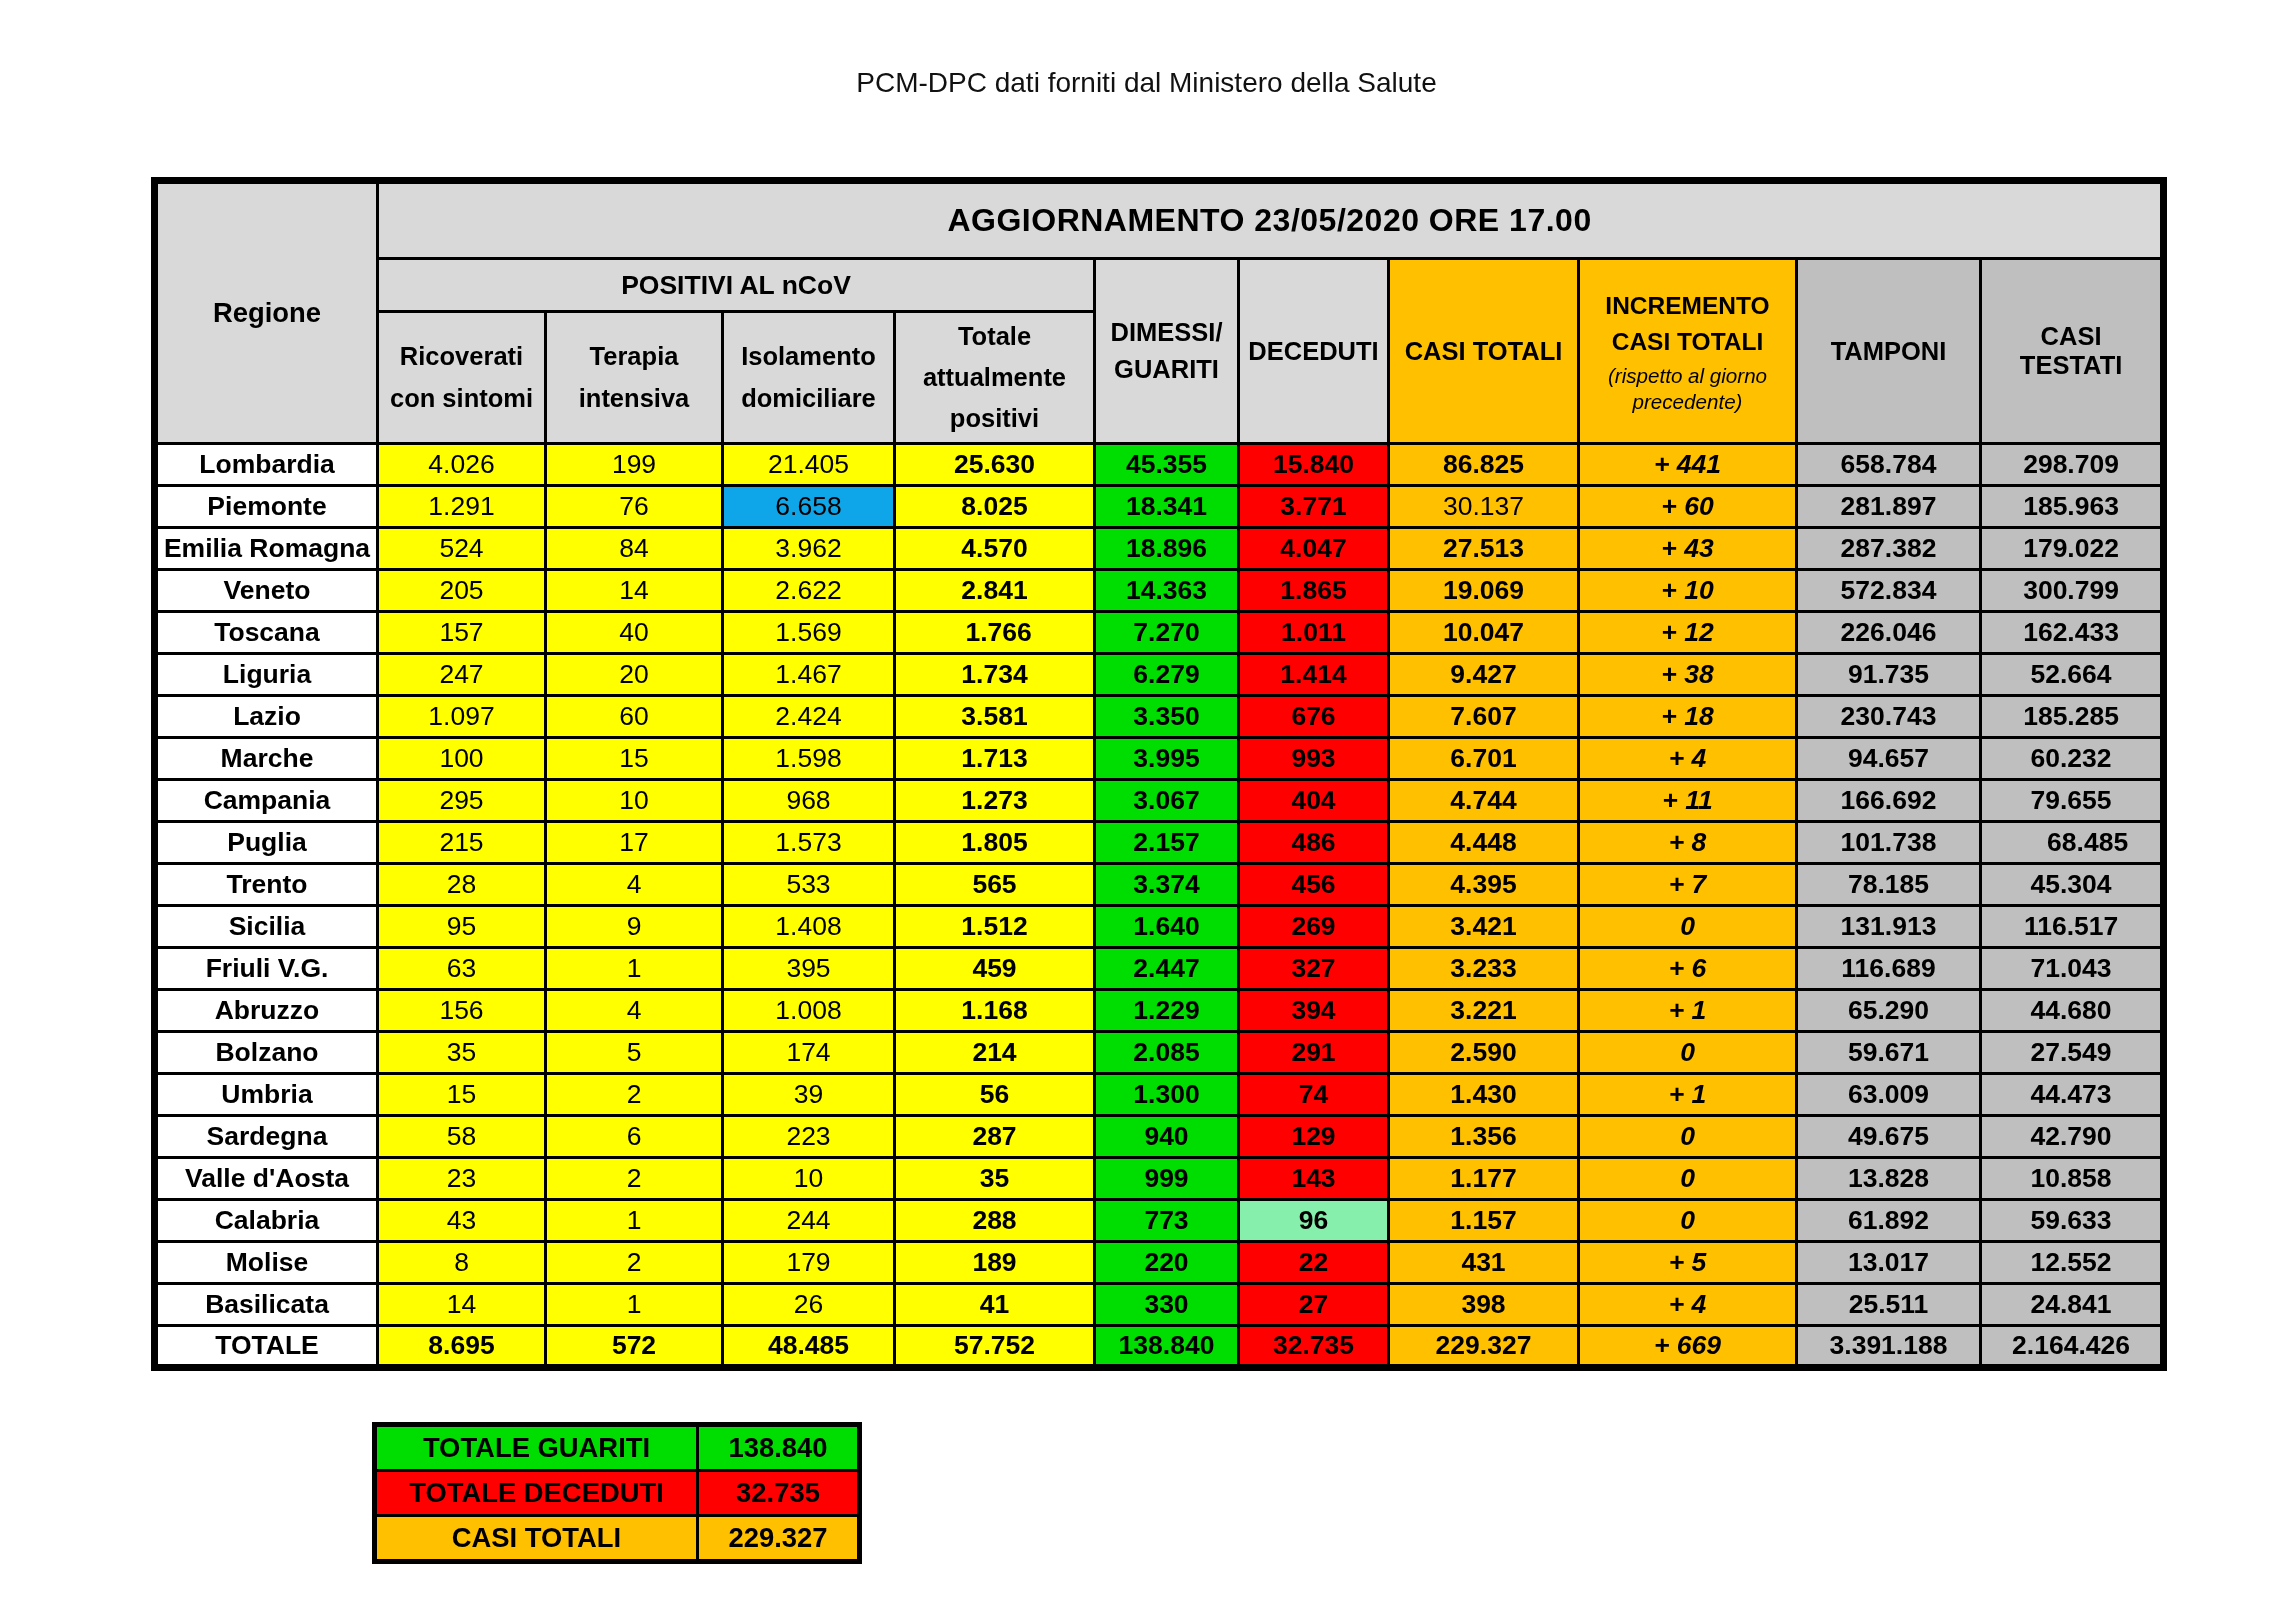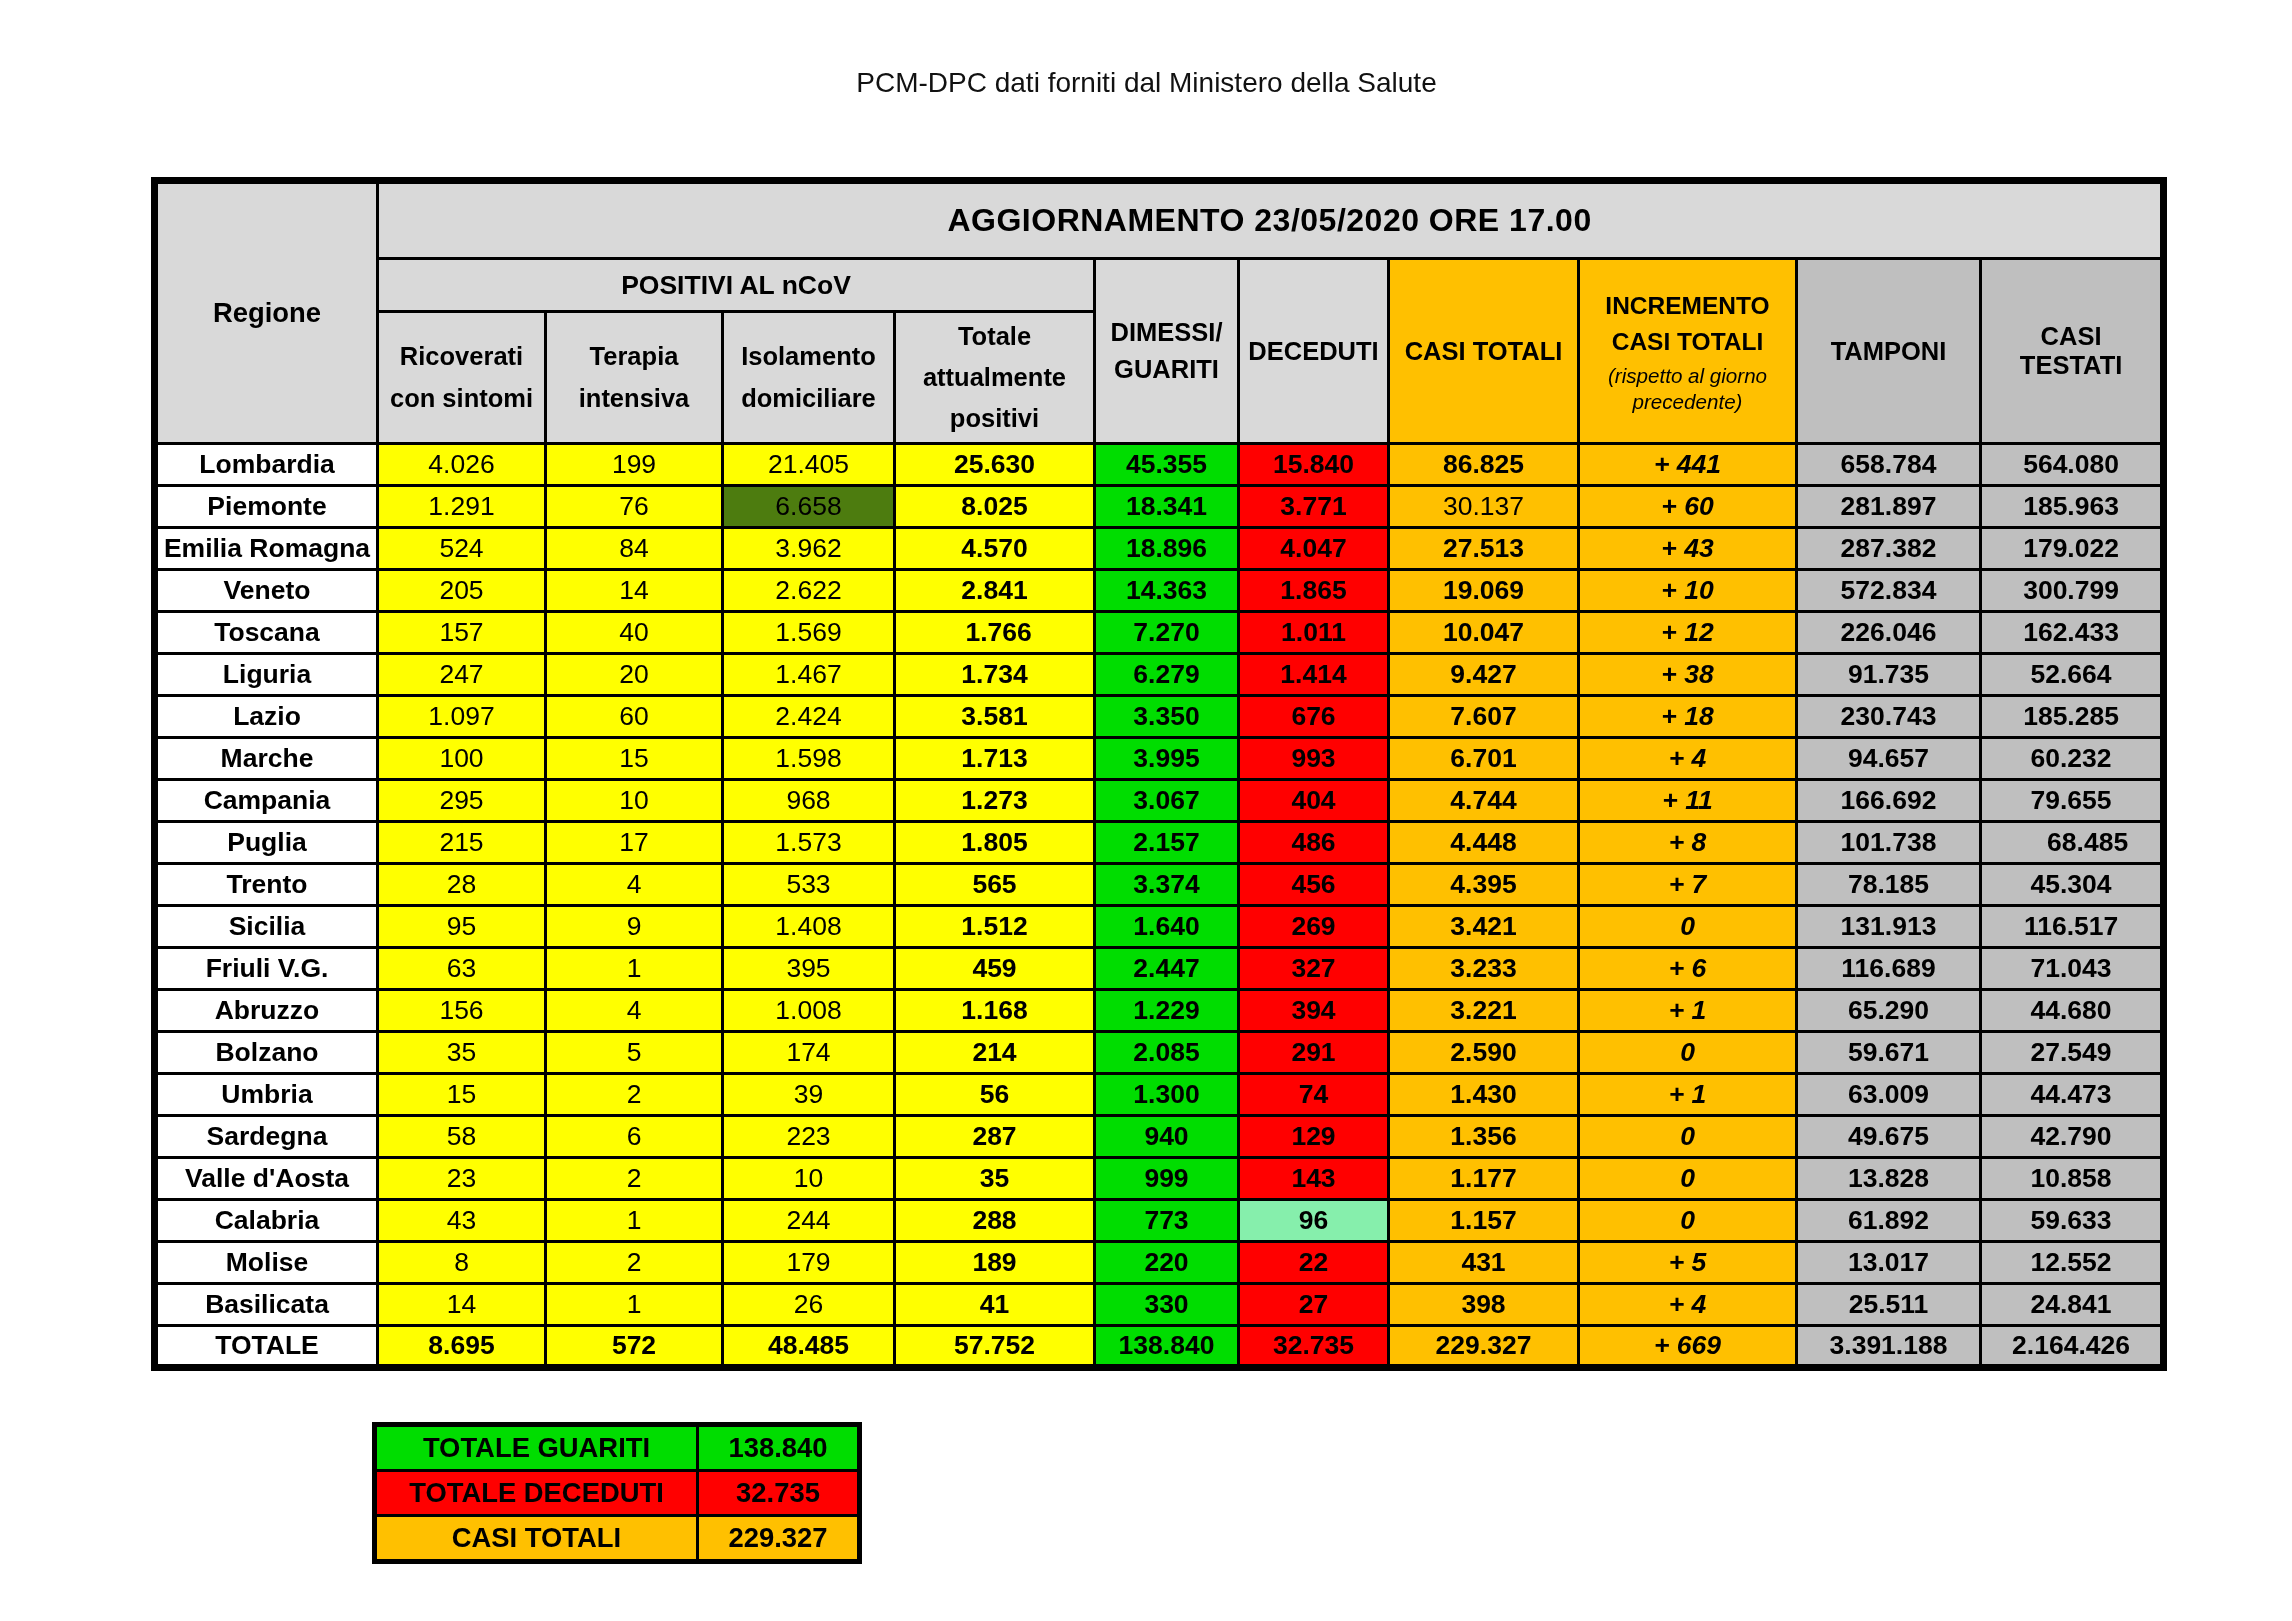--- a/index.html
+++ b/index.html
@@ -96,27 +96,27 @@
         <td style="background: rgb(255, 255, 255); font-weight: bold;">Lombardia</td>
         <td style="background: rgb(255, 255, 0);">4.026</td>
         <td style="background: rgb(255, 255, 0);">199</td>
         <td style="background: rgb(255, 255, 0);">21.405</td>
         <td style="background: rgb(255, 255, 0); font-weight: bold;">25.630</td>
         <td style="background: rgb(0, 221, 0); font-weight: bold;">45.355</td>
         <td style="background: rgb(255, 0, 0); font-weight: bold;">15.840</td>
         <td style="background: rgb(255, 192, 0); font-weight: bold;">86.825</td>
         <td style="background: rgb(255, 192, 0); font-style: italic; font-weight: 600;">+ 441</td>
         <td style="background: rgb(191, 191, 191); font-weight: bold;">658.784</td>
-        <td style="background: rgb(191, 191, 191); font-weight: bold;">564.080</td>
+        <td style="background: rgb(191, 191, 191); font-weight: bold;">298.709</td>
       </tr>
       <tr>
         <td style="background: rgb(255, 255, 255); font-weight: bold;">Piemonte</td>
         <td style="background: rgb(255, 255, 0);">1.291</td>
         <td style="background: rgb(255, 255, 0);">76</td>
-        <td style="background: #4d7c0f;">6.658</td>
+        <td style="background: #0ea5e9;">6.658</td>
         <td style="background: rgb(255, 255, 0); font-weight: bold;">8.025</td>
         <td style="background: rgb(0, 221, 0); font-weight: bold;">18.341</td>
         <td style="background: rgb(255, 0, 0); font-weight: bold;">3.771</td>
         <td style="background: rgb(255, 192, 0); font-weight: normal;">30.137</td>
         <td style="background: rgb(255, 192, 0); font-style: italic; font-weight: 600;">+ 60</td>
         <td style="background: rgb(191, 191, 191); font-weight: bold;">281.897</td>
         <td style="background: rgb(191, 191, 191); font-weight: bold;">185.963</td>
       </tr>
       <tr>
         <td style="background: rgb(255, 255, 255); font-weight: bold;">Emilia Romagna</td>

